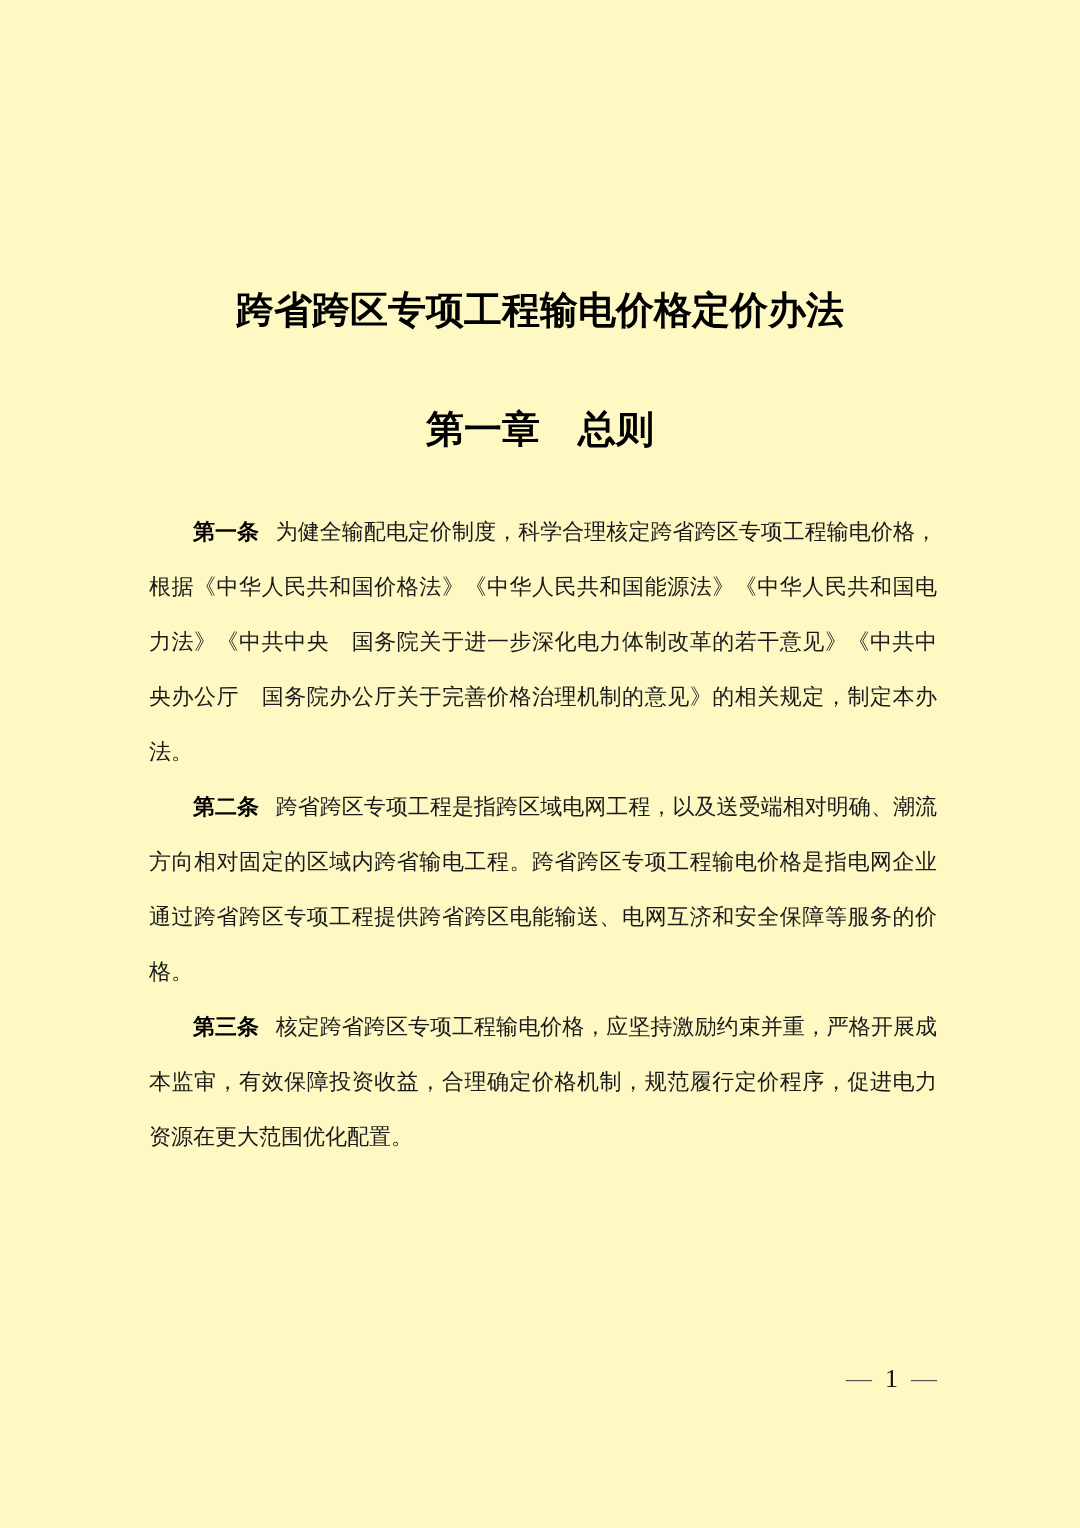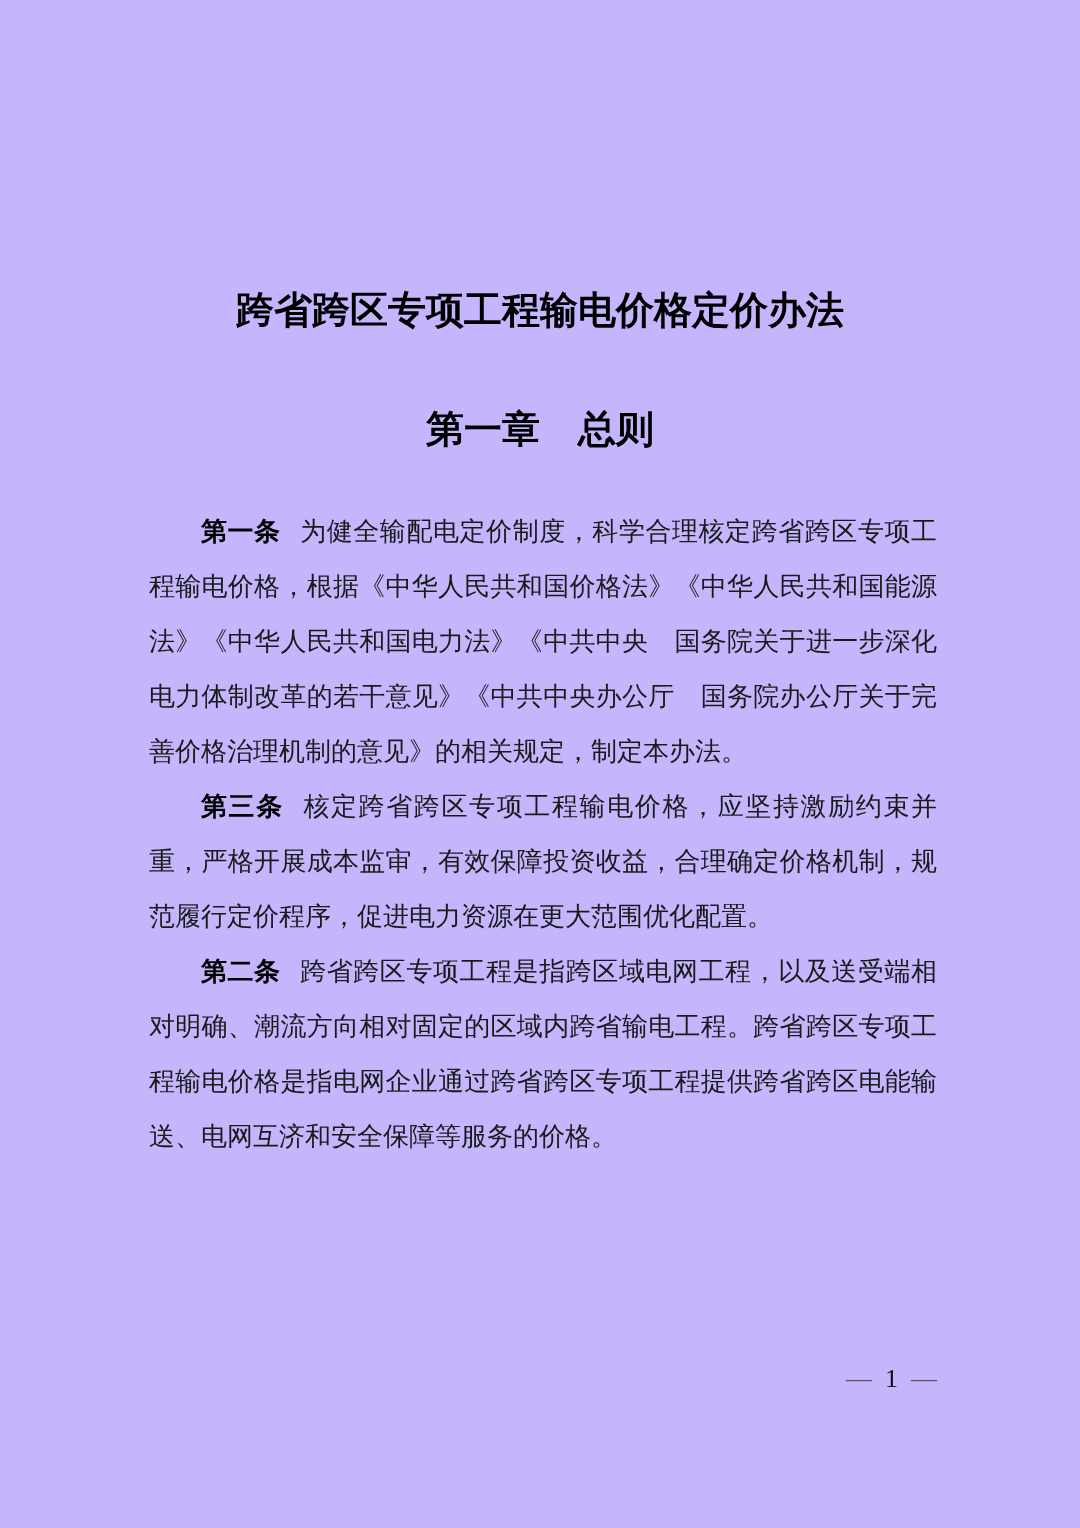--- a/index.html
+++ b/index.html
@@ -4,21 +4,21 @@
 <style>
   html, body {
     margin: 0;
     padding: 0;
     background: #ffffff;
   }
   .page {
     position: relative;
     width: 1080px;
     height: 1528px;
-    background: #c4b5fd;
+    background: #fef9c3;
     overflow: hidden;
     color: #111111;
   }
   .doc-title {
     position: absolute;
     top: 289px;
     left: 0;
     width: 100%;
     margin: 0;
     text-align: center;
@@ -41,21 +41,21 @@
     font-weight: 700;
     line-height: 1.1;
     color: #000000;
   }
   .body-text {
     position: absolute;
     top: 504px;
     left: 149px;
     width: 788px;
     font-family: "Liberation Serif", "DejaVu Serif", serif;
-    font-size: 26px;
+    font-size: 22px;
     line-height: 55px;
     text-align: justify;
     color: #1a1a1a;
   }
   .body-text p {
     margin: 0;
     padding: 0;
     text-indent: 2em;
   }
   .article-label {
@@ -93,25 +93,25 @@
 
   <h2 class="chapter-heading">第一章　总则</h2>
 
   <div class="body-text">
 
     <p>
       <span class="article-label">第一条</span><span>为健全输配电定价制度，科学合理核定跨省跨区专项工程输电价格，根据《中华人民共和国价格法》《中华人民共和国能源法》《中华人民共和国电力法》《中共中央　国务院关于进一步深化电力体制改革的若干意见》《中共中央办公厅　国务院办公厅关于完善价格治理机制的意见》的相关规定，制定本办法。</span>
     </p>
 
     <p>
-      <span class="article-label">第三条</span><span>核定跨省跨区专项工程输电价格，应坚持激励约束并重，严格开展成本监审，有效保障投资收益，合理确定价格机制，规范履行定价程序，促进电力资源在更大范围优化配置。</span>
+      <span class="article-label">第二条</span><span>跨省跨区专项工程是指跨区域电网工程，以及送受端相对明确、潮流方向相对固定的区域内跨省输电工程。跨省跨区专项工程输电价格是指电网企业通过跨省跨区专项工程提供跨省跨区电能输送、电网互济和安全保障等服务的价格。</span>
     </p>
 
     <p>
-      <span class="article-label">第二条</span><span>跨省跨区专项工程是指跨区域电网工程，以及送受端相对明确、潮流方向相对固定的区域内跨省输电工程。跨省跨区专项工程输电价格是指电网企业通过跨省跨区专项工程提供跨省跨区电能输送、电网互济和安全保障等服务的价格。</span>
+      <span class="article-label">第三条</span><span>核定跨省跨区专项工程输电价格，应坚持激励约束并重，严格开展成本监审，有效保障投资收益，合理确定价格机制，规范履行定价程序，促进电力资源在更大范围优化配置。</span>
     </p>
 
 
 
   </div>
 
   <div class="footer">
     <span class="dash">—</span><span class="pageno">1</span><span class="dash">—</span>
   </div>
 

